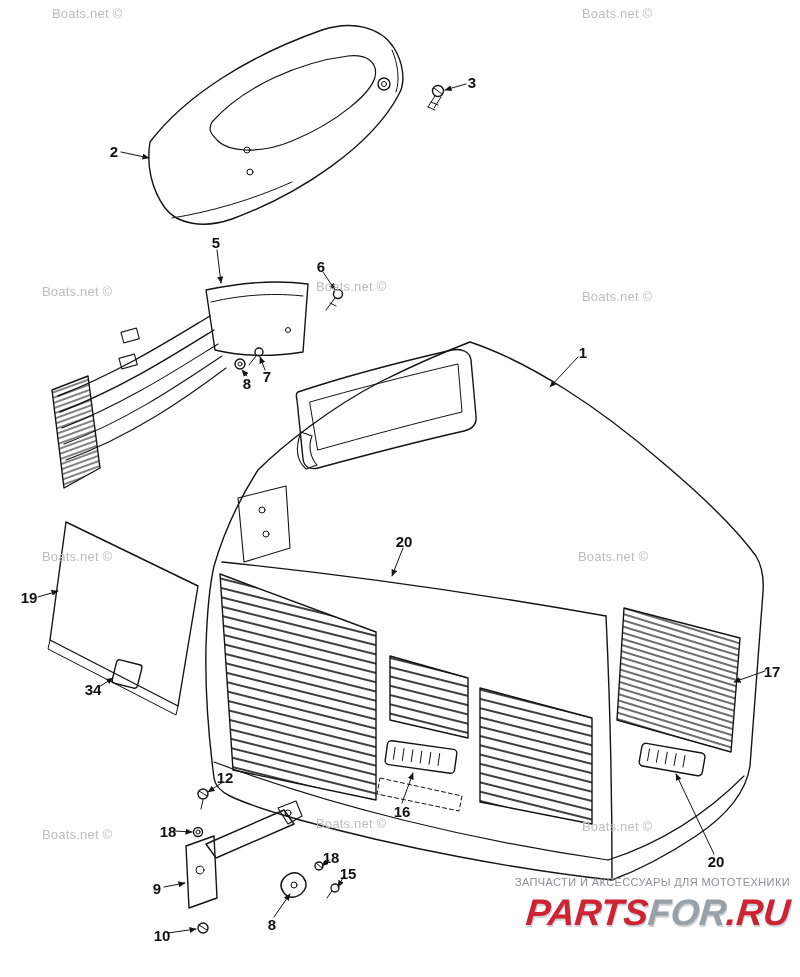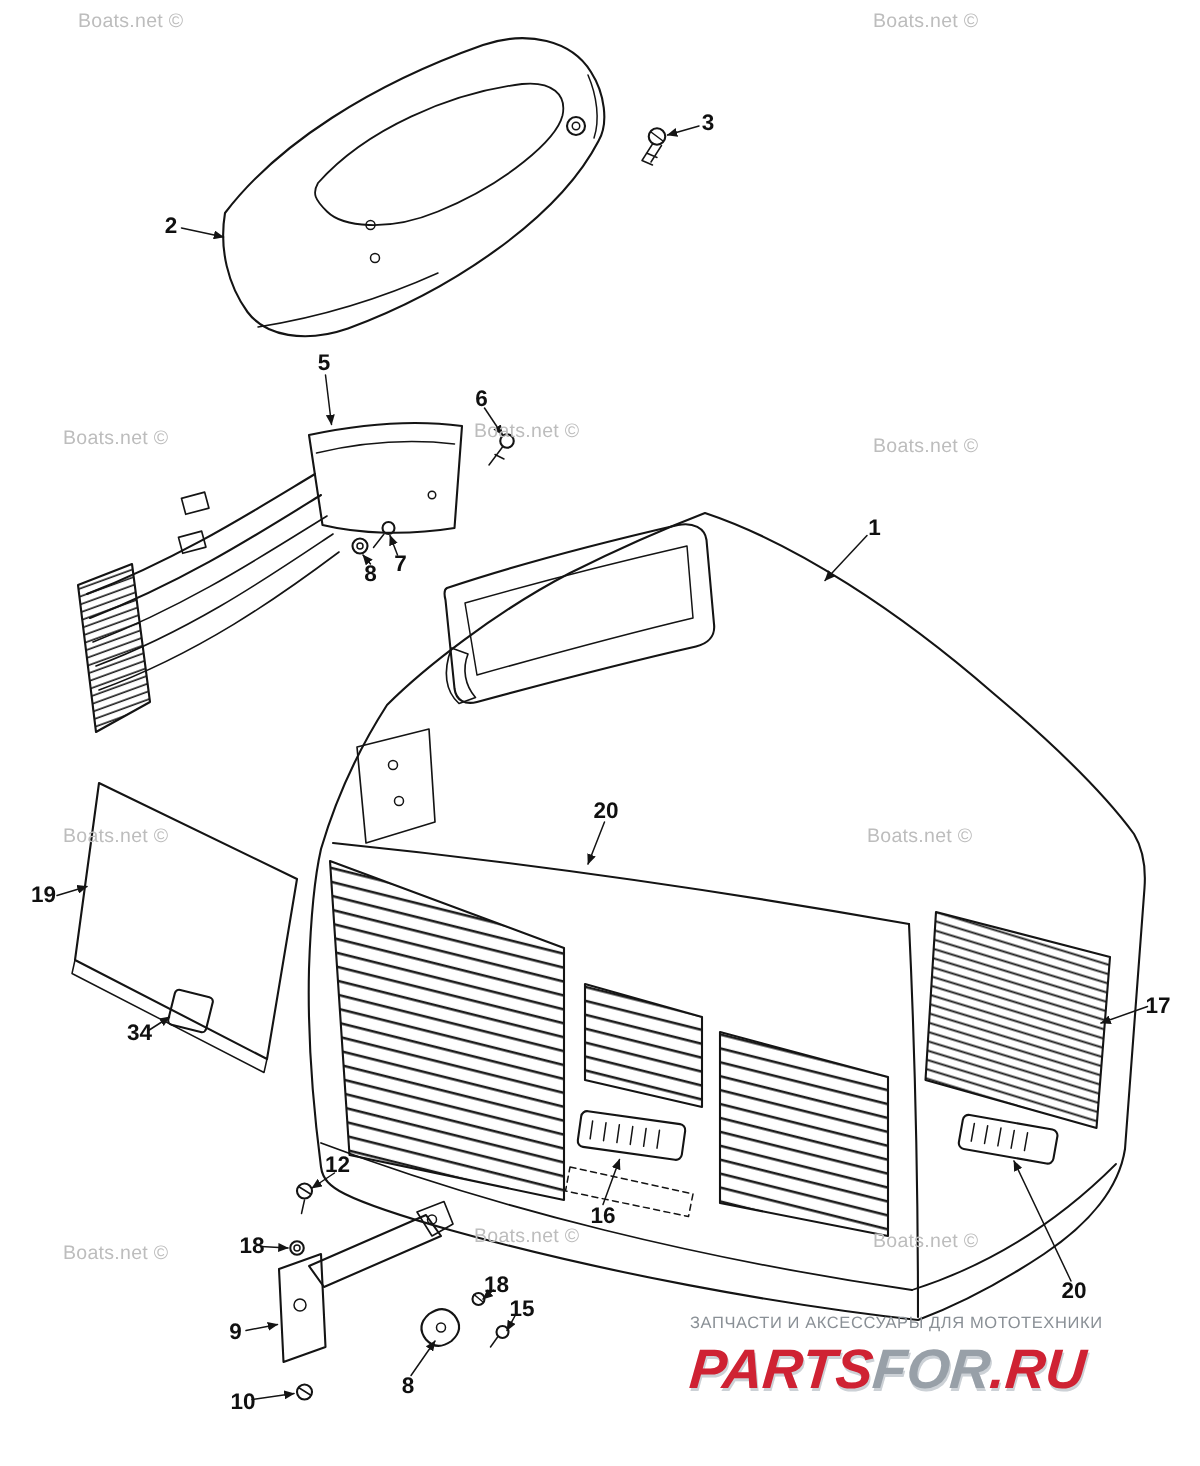--- a/index.html
+++ b/index.html
@@ -7,21 +7,21 @@
   .stage{position:relative;width:800px;height:977px;background:#fff;overflow:hidden;}
   svg{position:absolute;left:0;top:0;}
   .watermark{
     position:absolute;font-size:13px;color:#bdbdbd;white-space:nowrap;
     letter-spacing:.2px;user-select:none;
   }
   .callout{
     position:absolute;transform:translate(-50%,-50%);
     font-weight:bold;font-size:15px;color:#101010;
   }
-  .footer{position:absolute;right:10px;top:876px;width:330px;}
+  .footer{position:absolute;right:10px;top:876px;width:330px;text-align:right;}
   .tagline{font-size:11px;color:#8a9096;letter-spacing:.4px;white-space:nowrap;}
   .logo{
     margin-top:6px;font-size:37px;font-weight:bold;font-style:italic;
     line-height:1;transform:skewX(-5deg);white-space:nowrap;
     text-shadow:1px 2px 0 #ccd1d6;
   }
   .logo .red{color:#cf2233;}
   .logo .gray{color:#98a0a8;}
 </style>
 </head>

